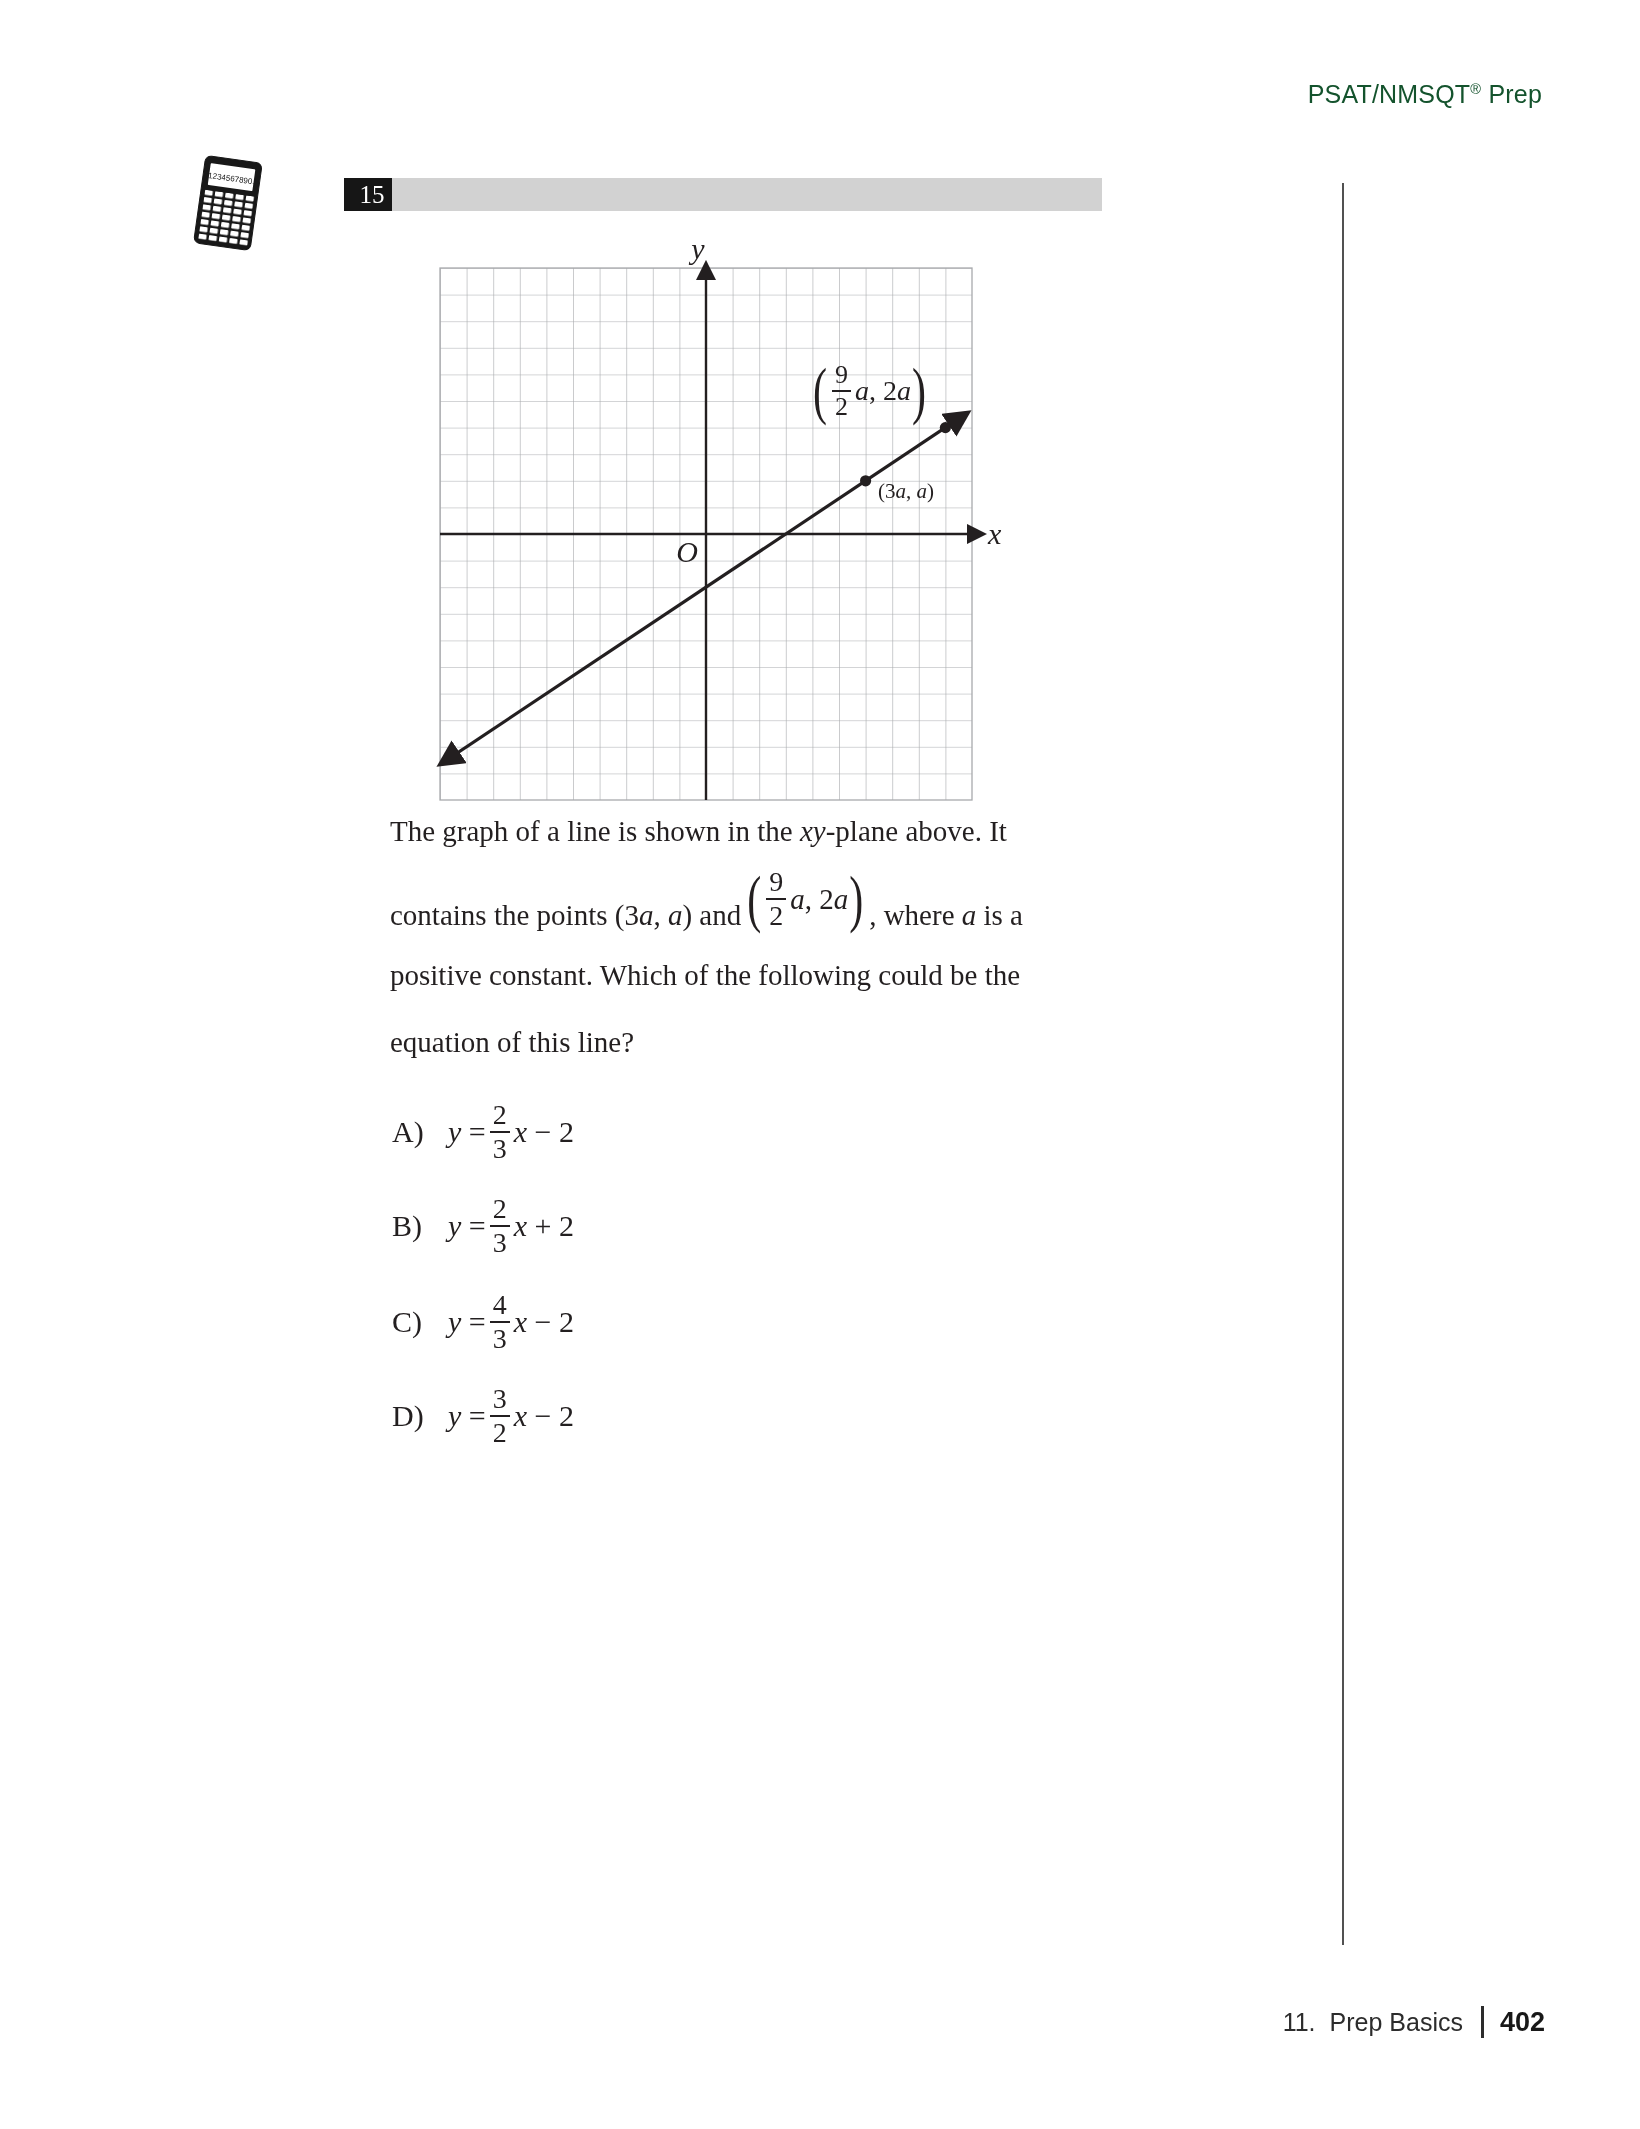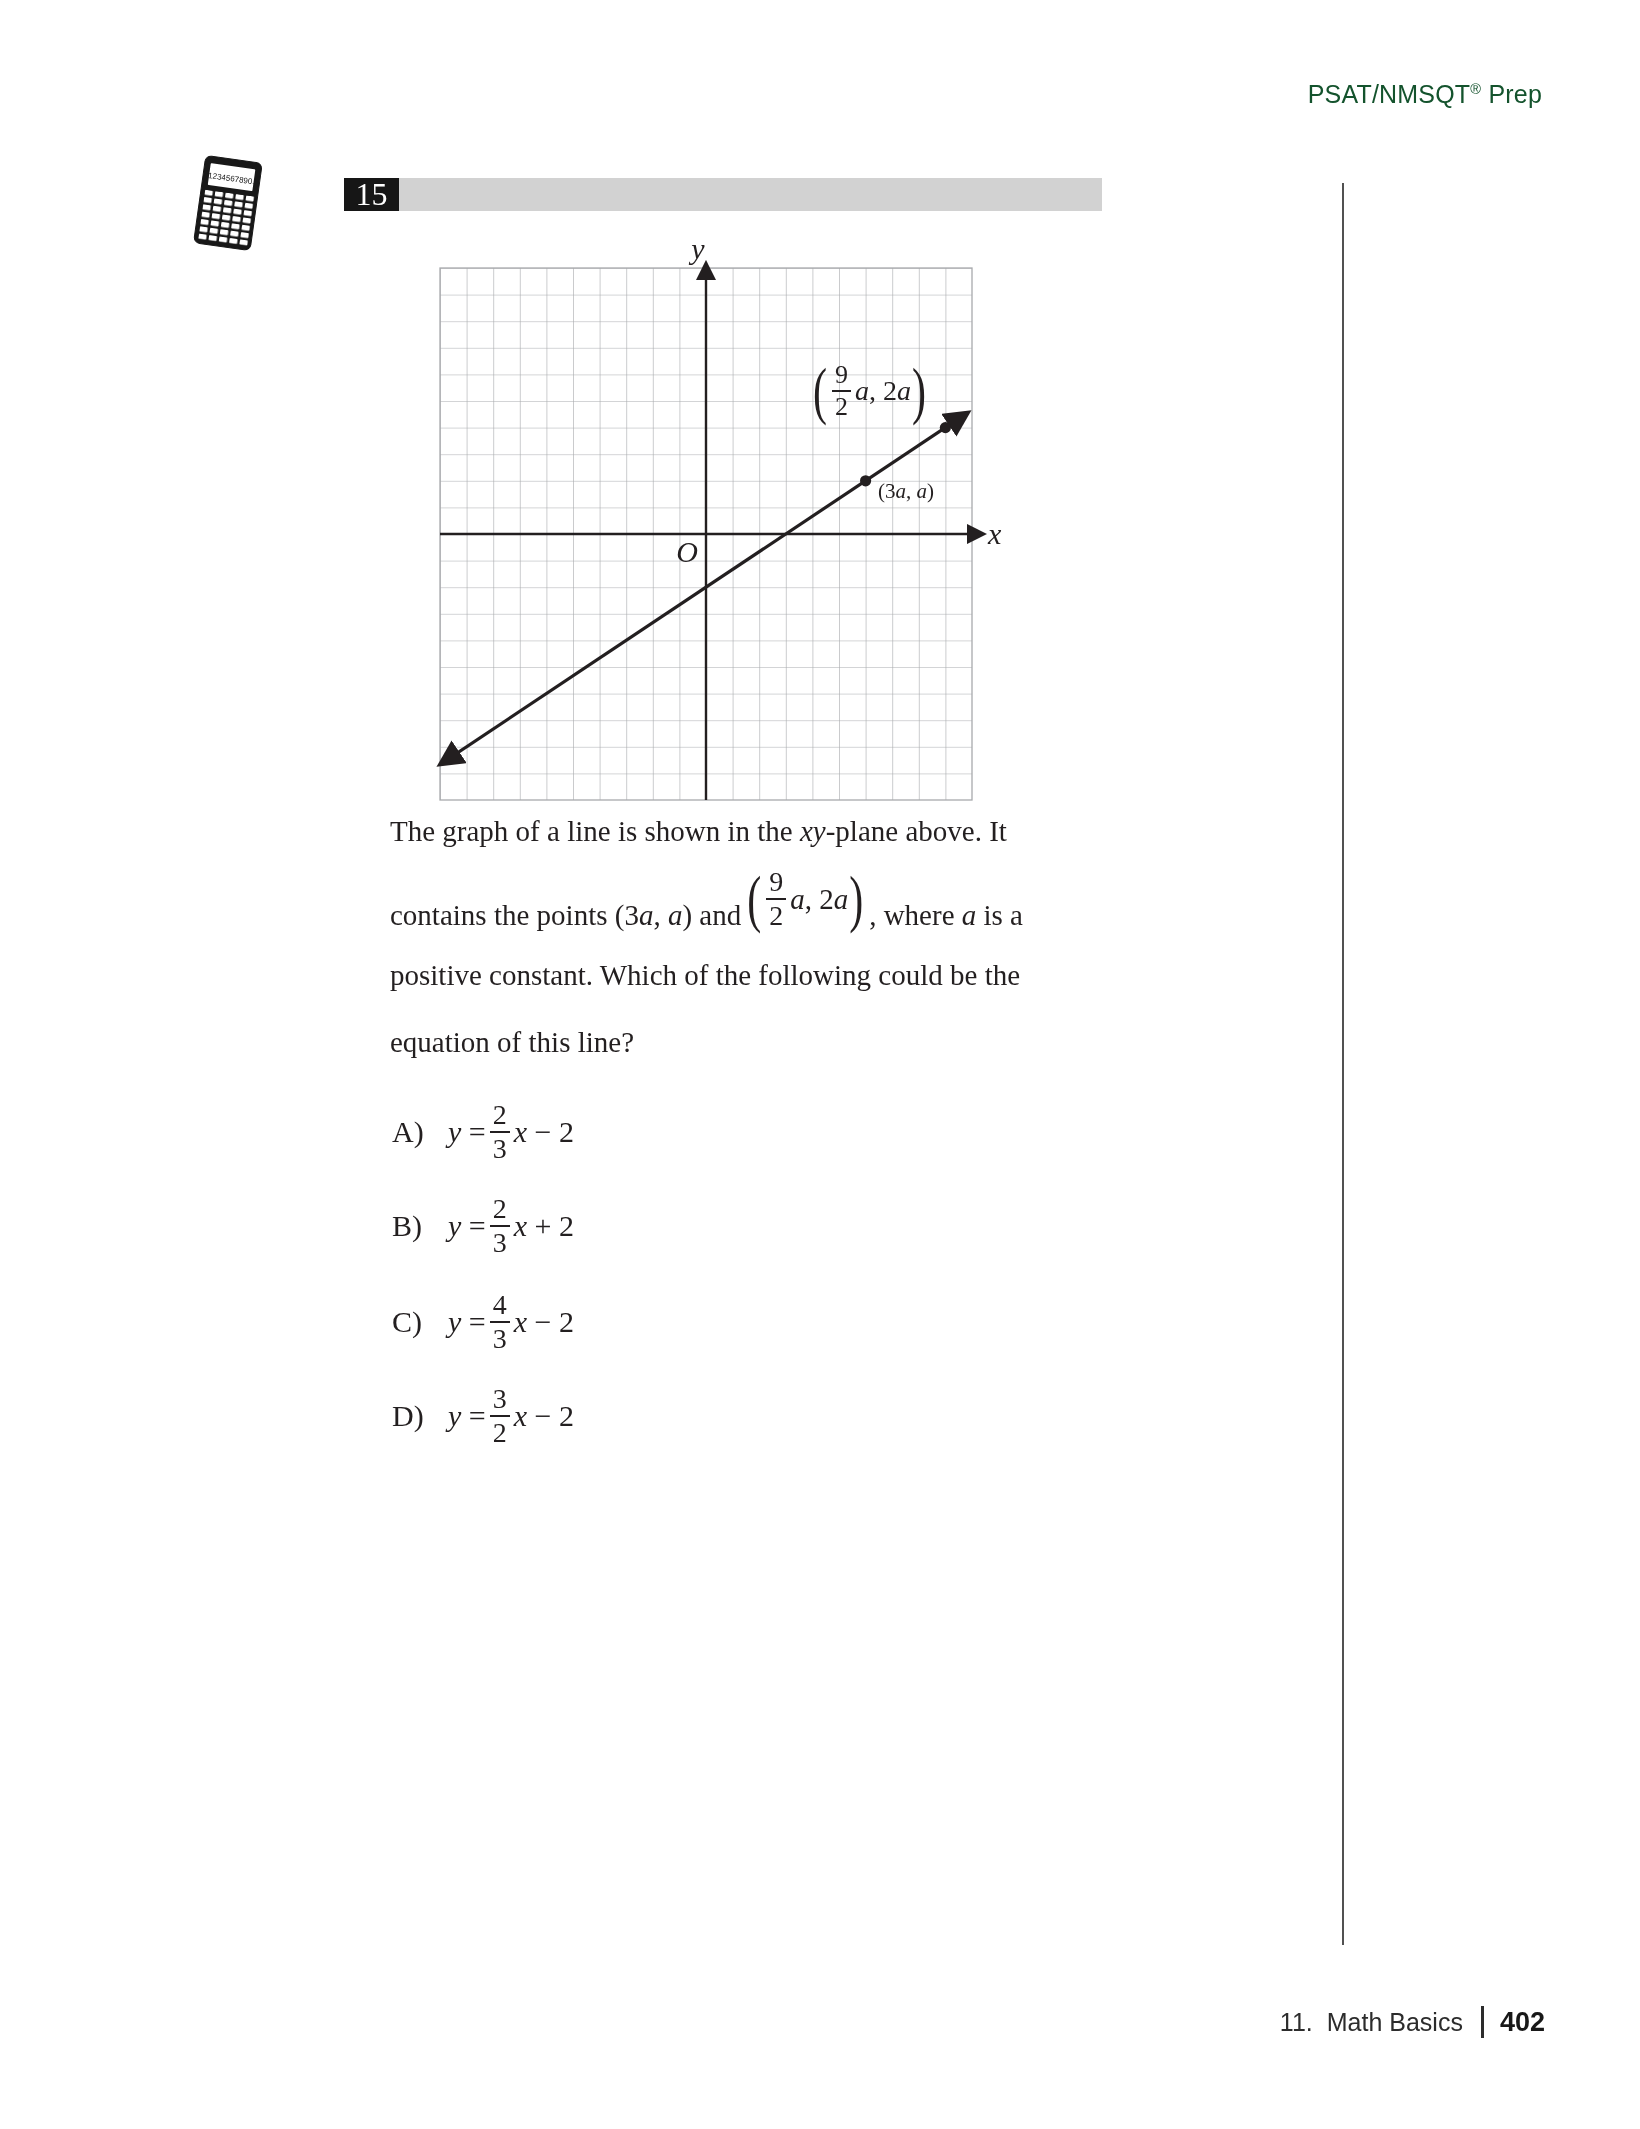--- a/index.html
+++ b/index.html
@@ -12,21 +12,21 @@
   .header-brand{
     position:absolute;top:80px;right:98px;
     font-family:"Liberation Sans","DejaVu Sans",sans-serif;
     font-size:25px;color:#14532d;letter-spacing:0.2px;
   }
   .header-brand sup{font-size:58%;}
   
   .calc{position:absolute;left:196px;top:157px;transform:rotate(8deg);transform-origin:center;}
   
   .banner{position:absolute;left:344px;top:178px;width:758px;height:33px;display:flex;}
-  .qnum{width:55px;background:#161616;color:#ffffff;display:flex;align-items:center;justify-content:center;font-size:32px;}
+  .qnum{width:40px;background:#161616;color:#ffffff;display:flex;align-items:center;justify-content:center;font-size:25px;padding-left:8px;}
   .qbar{flex:1;background:#d2d2d2;}
   
   .graph-wrap{position:absolute;left:436px;top:244px;width:580px;height:570px;}
   .pt2label{position:absolute;left:812px;top:352px;height:78px;display:flex;align-items:center;font-size:28px;}
   .pt1label{position:absolute;left:878px;top:479px;font-size:21px;white-space:nowrap;text-align:center;}
   .bparen{display:inline-block;font-size:42px;font-weight:400;transform:scaleY(1.5);padding:0 1px;line-height:1;}
   .vfrac{display:inline-flex;flex-direction:column;align-items:center;line-height:1;margin:0 4px;vertical-align:middle;}
   .vfrac .fnum,.vfrac .fden{font-size:28px;padding:2px 3px;line-height:1;}
   .vfrac .fbar{height:2px;background:#231f20;align-self:stretch;}
   .pt2label .vfrac .fnum,.pt2label .vfrac .fden{font-size:26px;}
@@ -185,16 +185,16 @@
       <span class="fbar"></span>
       <span class="fden">2</span>
     </span>
   <span class="eqpart"><span> </span><i>x</i><span> − 2</span></span>
 </div>
 
 <div class="vrule"></div>
 
 <div class="footer">
   <span class="chap">11.</span>
-  <span class="ctitle">Math Basics</span>
+  <span class="ctitle">Prep Basics</span>
   <span class="fdiv"></span>
   <span class="pagenum">402</span>
 </div>
 
 </body></html>

